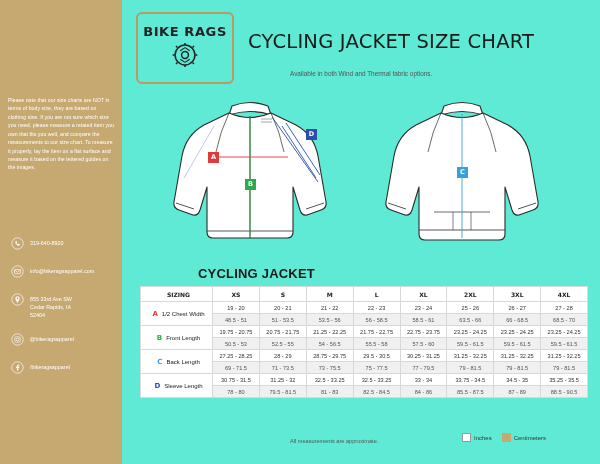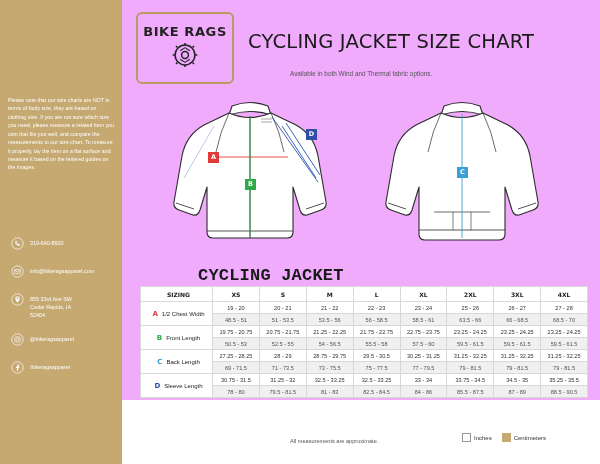--- a/index.html
+++ b/index.html
@@ -2,21 +2,21 @@
 <html><head>
 <meta charset="utf-8">
 <style>
   * { box-sizing: border-box; margin: 0; padding: 0; }
   html, body {
     width: 600px; height: 464px;
     font-family: "Liberation Sans", sans-serif;
     background: #ffffff;
     overflow: hidden;
   }
-  .page { position: relative; width: 600px; height: 400px; background: #f0abfc; }
+  .page { position: relative; width: 600px; height: 464px; background: #5eead4; }
 
   
   .sidebar {
     position: absolute; left: 0; top: 0; width: 122px; height: 464px;
     background: #c6a871;
   }
   .sidebar-inner { position: absolute; left: 8px; top: 96px; width: 108px; }
   .note-text {
     font-size: 5.2px; line-height: 1.62; color: #ffffff;
     letter-spacing: 0.05px;
@@ -67,22 +67,22 @@
     width: 11px; height: 11px; line-height: 11px; text-align: center;
   }
   .lab-A { background: #e03a3a; }
   .lab-B { background: #2faa4a; }
   .lab-C { background: #3a9fd8; }
   .lab-D { background: #2f4ea8; }
 
   
   .section-title {
     position: absolute; left: 198px; top: 266px;
-    font-family: Liberation Mono, monospace;
-    font-weight: bold; font-size: 17px; color: #1a1a1a; letter-spacing: 0.2px;
+    font-family: Liberation Sans, sans-serif;
+    font-weight: bold; font-size: 13px; color: #1a1a1a; letter-spacing: 0.2px;
   }
   table.sizechart {
     position: absolute; left: 140px; top: 286px; width: 448px;
     border-collapse: collapse; font-size: 5.6px; color: #333;
   }
   table.sizechart th, table.sizechart td {
     border: 0.5px solid #d8d8d8; text-align: center; padding: 0;
     height: 12px; vertical-align: middle;
   }
   table.sizechart thead th {

